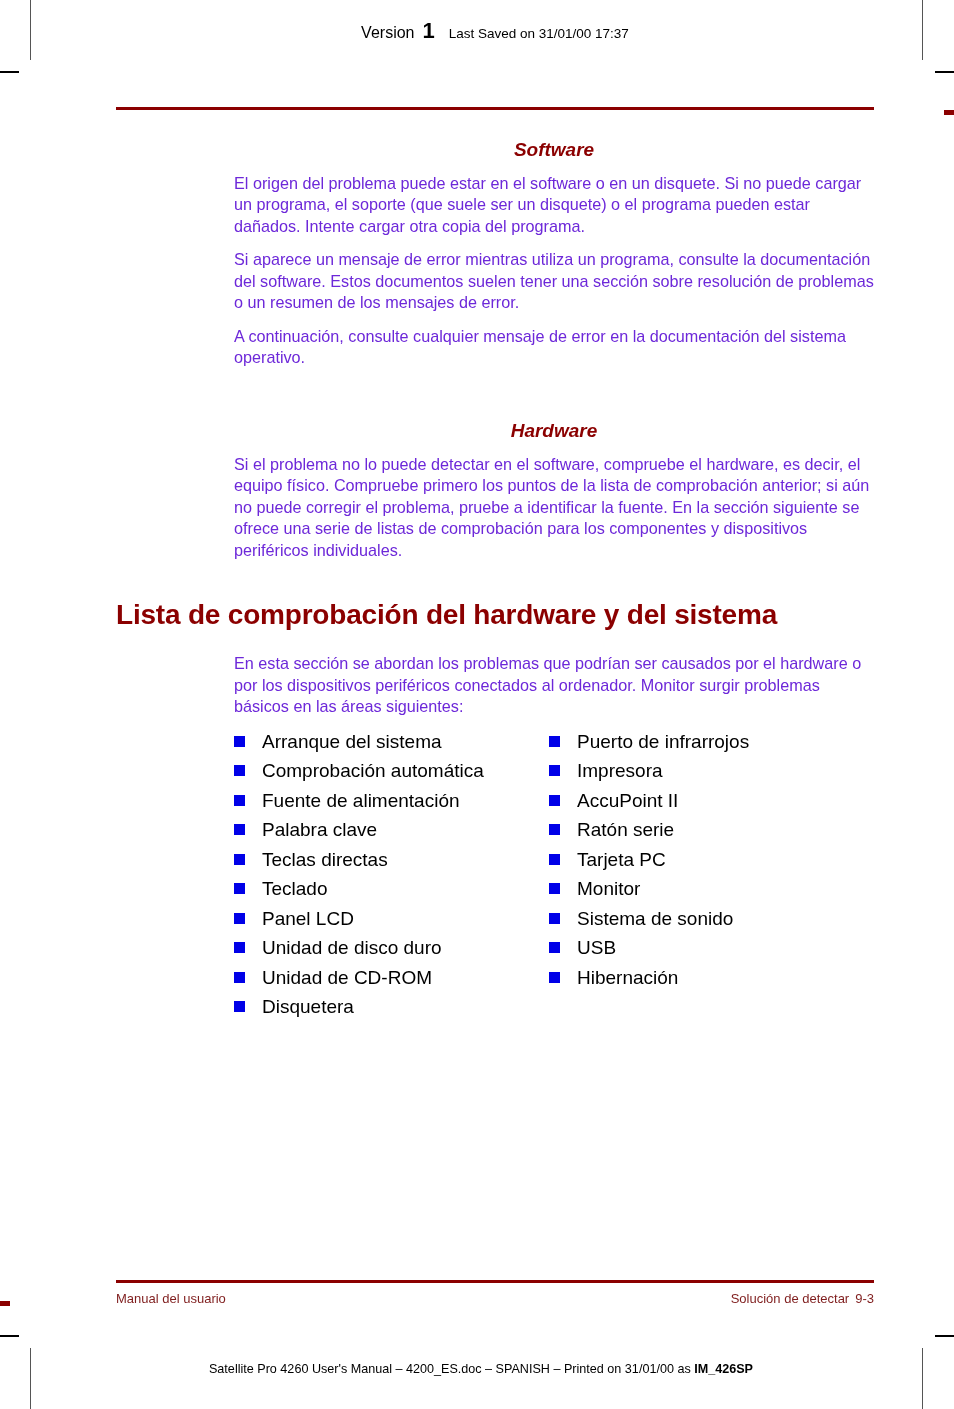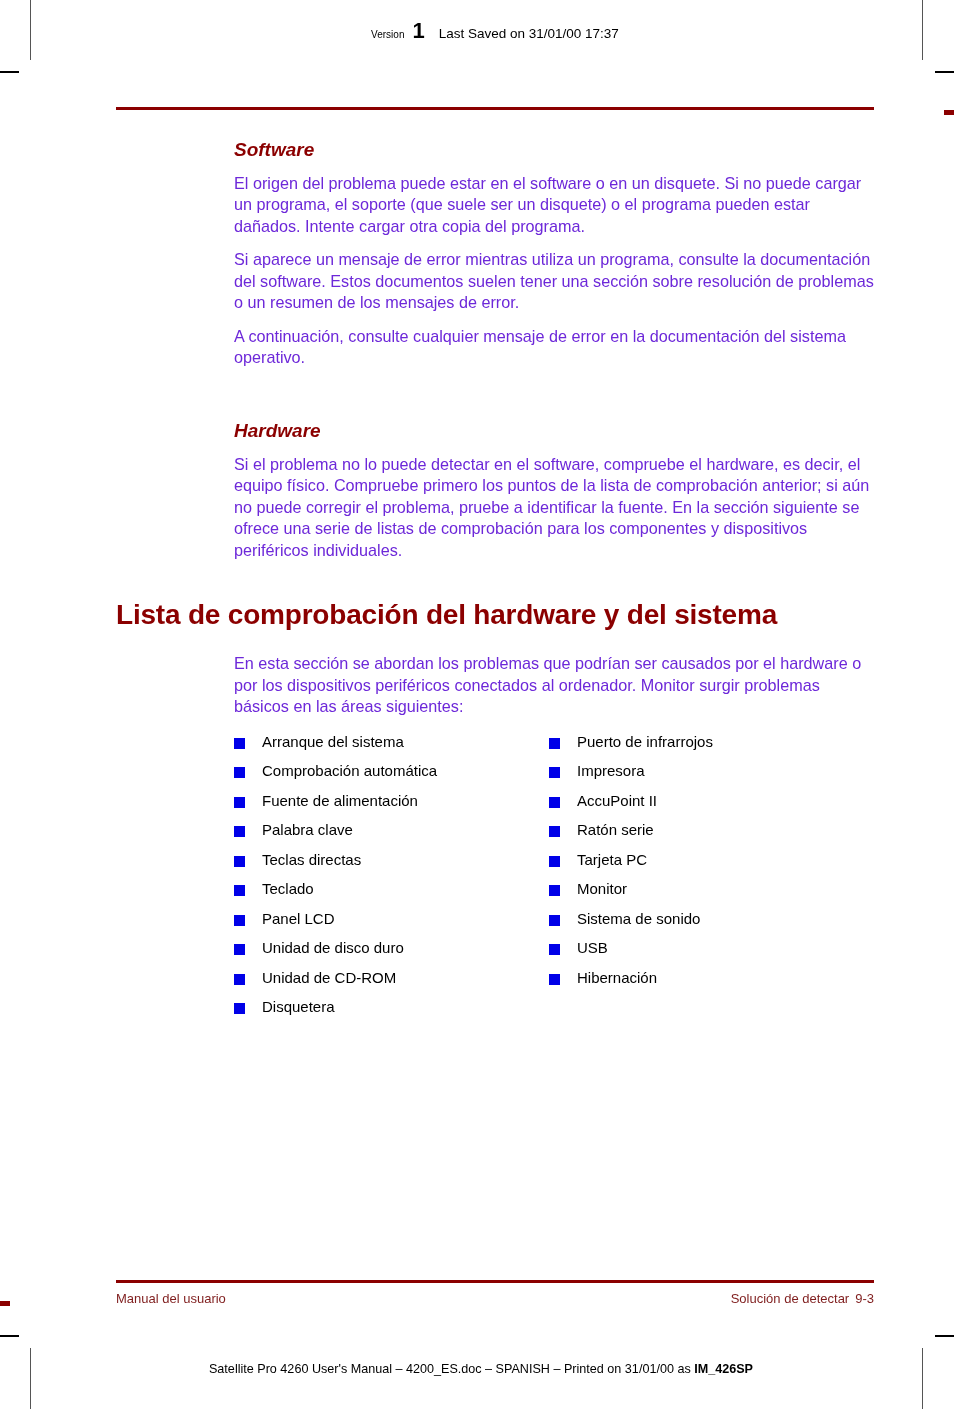--- a/index.html
+++ b/index.html
@@ -49,21 +49,21 @@
   .doc-header {
     position: absolute;
     left: 116px;
     top: 18px;
     width: 758px;
     height: 32px;
     text-align: center;
     white-space: nowrap;
   }
   .doc-header .hdr-label {
-    font-size: 10px;
+    font-size: 16px;
     vertical-align: baseline;
   }
   .doc-header .hdr-version-num {
     font-size: 22px;
     font-weight: bold;
     padding: 0 8px;
     vertical-align: baseline;
   }
   .doc-header .hdr-saved {
     font-size: 13.5px;
@@ -93,20 +93,21 @@
     width: 640px;
   }
 
   h2.sub-heading {
     font-size: 19px;
     font-weight: bold;
     font-style: italic;
     color: #8B0000;
     margin: 0 0 12px 0;
     line-height: 1.1;
+    text-align: center;
   }
   h2.sub-heading.second {
     margin-top: 52px;
   }
 
   p.body-text {
     font-size: 16.2px;
     line-height: 21.5px;
     margin: 0 0 12px 0;
     color: #6d28d9;
@@ -132,23 +133,23 @@
   .bullet-col {
     width: 315px;
   }
   ul.bullet-list {
     list-style: none;
     margin: 0;
     padding: 0;
   }
   ul.bullet-list li {
     display: flex;
-    align-items: center;
+    align-items: flex-start;
     margin-bottom: 10.5px;
-    font-size: 15px;
+    font-size: 19px;
     line-height: 19px;
   }
   .bullet-square {
     display: inline-block;
     width: 11px;
     height: 11px;
     background: #0000E8;
     margin-right: 17px;
     margin-top: 4px;
     flex: 0 0 auto;

